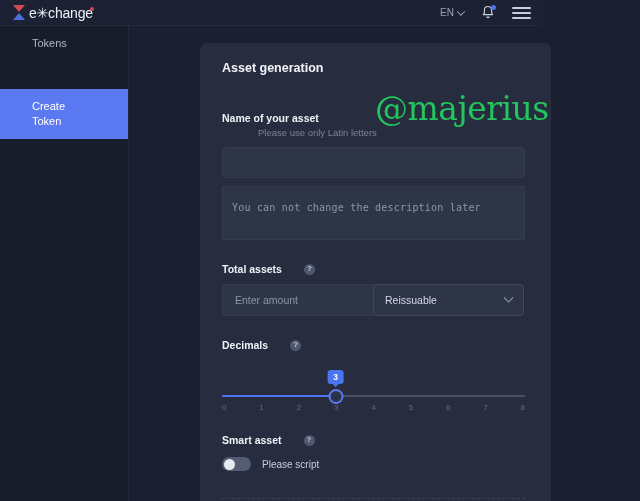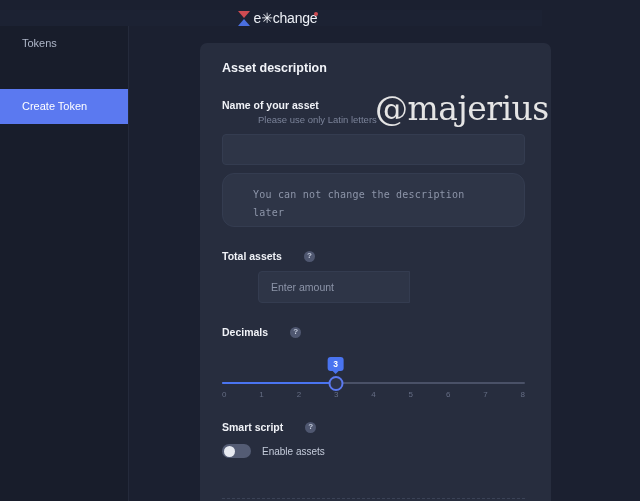--- a/index.html
+++ b/index.html
@@ -5,24 +5,24 @@
   * { box-sizing: border-box; margin: 0; padding: 0; }
   html, body {
     width: 640px; height: 501px;
     background: #1b2030;
     font-family: "Liberation Sans", sans-serif;
     overflow: hidden;
   }
 
   
   #topbar {
-    position: absolute; left: 0; top: 10px; width: 542px; height: 26px;
+    position: absolute; left: 0; top: 0; width: 542px; height: 26px;
     background: #1c2233;
     border-bottom: 1px solid #252b3d;
-    display: flex; align-items: center; flex-direction: column;
+    display: flex; align-items: center;
   }
   #brand { display: flex; align-items: center; margin-left: 13px; gap: 3px; }
   .logo-mark { width: 13px; height: 15px; position: relative; }
   .logo-mark .tri-top {
     position: absolute; left: 0; top: 0;
     width: 0; height: 0;
     border-left: 6.5px solid transparent;
     border-right: 6.5px solid transparent;
     border-top: 7.5px solid #cf4b52;
   }
@@ -55,58 +55,58 @@
   #burger span { display: block; width: 19px; height: 2px; background: #c8cfdd; border-radius: 1px; }
 
   
   #sidebar {
     position: absolute; left: 0; top: 26px; width: 129px; height: 475px;
     background: #181d2b;
     border-right: 1px solid #242a3b;
   }
   .nav-item {
     color: #aeb6c8; font-size: 11px;
-    padding: 10px 22px; line-height: 1.35;
+    padding: 10px 32px; line-height: 1.35;
   }
   .nav-item.active {
     background: #5b79f0; color: #ffffff; margin-top: 28px;
   }
 
   
   #main {
     position: absolute; left: 129px; top: 26px; width: 511px; height: 475px;
     background: #1b2030;
   }
   #card {
     position: absolute; left: 71px; top: 17px; width: 351px; min-height: 470px;
     background: #272d3e;
     border-radius: 7px;
     padding: 18px 22px 0 22px;
   }
   #card-title { color: #f2f4f9; font-size: 12.5px; font-weight: bold; }
 
   #watermark {
     position: absolute; left: 246px; top: 63px;
-    color: #e5e5e5; font-family: "DejaVu Serif", serif;
+    color: #22c55e; font-family: "DejaVu Serif", serif;
     font-size: 33px; letter-spacing: -0.5px;
     pointer-events: none; white-space: nowrap;
     z-index: 5;
   }
 
-  .field-label { color: #f0f2f7; font-size: 10.5px; font-weight: bold; margin-top: 24px; }
+  .field-label { color: #f0f2f7; font-size: 10.5px; font-weight: bold; margin-top: 37px; }
   .field-hint { color: #7b8399; font-size: 9.5px; margin-top: 3px; padding-left: 36px; }
 
   .text-input {
     margin-top: 9px; width: 303px; height: 31px;
     background: #2e3547; border: 1px solid #343c50; border-radius: 4px;
   }
   .textarea {
     margin-top: 8px; width: 303px; height: 54px;
-    background: #2e3547; border: 1px solid #343c50; border-radius: 12px;
-    padding: 10px 30px;
+    background: #2e3547; border: 1px solid #343c50; border-radius: 0;
+    padding: 10px 9px;
     color: #6f7casd;
   }
   .textarea-ph {
     color: #8d95a9; font-family: "DejaVu Sans Mono", monospace; font-size: 10px;
     letter-spacing: 0.2px;
   }
 
   .label-row { display: flex; align-items: center; gap: 22px; margin-top: 23px; }
   .label-row .field-label { margin-top: 0; }
   .help-icon {
@@ -115,21 +115,21 @@
     font-size: 8px; font-weight: bold;
     display: flex; align-items: center; justify-content: center;
     line-height: 1;
   }
 
   #total-row { display: flex; gap: 0; margin-top: 9px; }
   #amount-input {
     width: 152px; height: 32px;
     background: #2e3547; border: 1px solid #343c50; border-radius: 4px 0 0 4px;
     display: flex; align-items: center; padding-left: 12px;
-    color: #8d95a9; font-size: 10.5px; margin-left: 36px;
+    color: #8d95a9; font-size: 10.5px;
   }
   #reissue-select {
     width: 151px; height: 32px;
     background: #2e3547; border: 1px solid #3b4considered;
     border: 1px solid #3e4760; border-radius: 4px;
     display: flex; align-items: center; padding: 0 11px;
     color: #d3d9e6; font-size: 10.5px;
     margin-left: -1px;
   }
   #reissue-select .chev2 {
@@ -228,37 +228,41 @@
 
 <div id="sidebar">
   <div class="nav-item">Tokens</div>
   <div class="nav-item active">Create Token</div>
 </div>
 
 <div id="main">
 
   <div id="card">
 
-    <div id="card-title">Asset description</div>
+    <div id="card-title">Asset generation</div>
 
     <div class="field-label">Name of your asset</div>
     <div class="field-hint">Please use only Latin letters</div>
     <div class="text-input"></div>
 
     <div class="textarea">
       <span class="textarea-ph">You can not change the description later</span>
     </div>
 
     <div class="label-row">
       <div class="field-label">Total assets</div>
       <div class="help-icon">?</div>
     </div>
     <div id="total-row">
       <div id="amount-input">
         <span>Enter amount</span>
+      </div>
+      <div id="reissue-select">
+        <span>Reissuable</span>
+        <span class="chev2"></span>
       </div>
     </div>
 
     <div class="label-row">
       <div class="field-label">Decimals</div>
       <div class="help-icon">?</div>
     </div>
     <div id="slider-wrap">
       <div id="slider-track"></div>
       <div id="slider-fill" style="width: 113.625px;"></div>
@@ -271,27 +275,27 @@
         <span>3</span>
         <span>4</span>
         <span>5</span>
         <span>6</span>
         <span>7</span>
         <span>8</span>
       </div>
     </div>
 
     <div class="label-row">
-      <div class="field-label">Smart script</div>
+      <div class="field-label">Smart asset</div>
       <div class="help-icon">?</div>
     </div>
     <div id="toggle-row">
       <div id="toggle">
         <div id="toggle-knob"></div>
       </div>
-      <div id="toggle-label">Enable assets</div>
+      <div id="toggle-label">Please script</div>
     </div>
 
     <div id="bottom-divider"></div>
   </div>
 
   <div id="watermark">@majerius</div>
 </div>
 
 </body></html>

